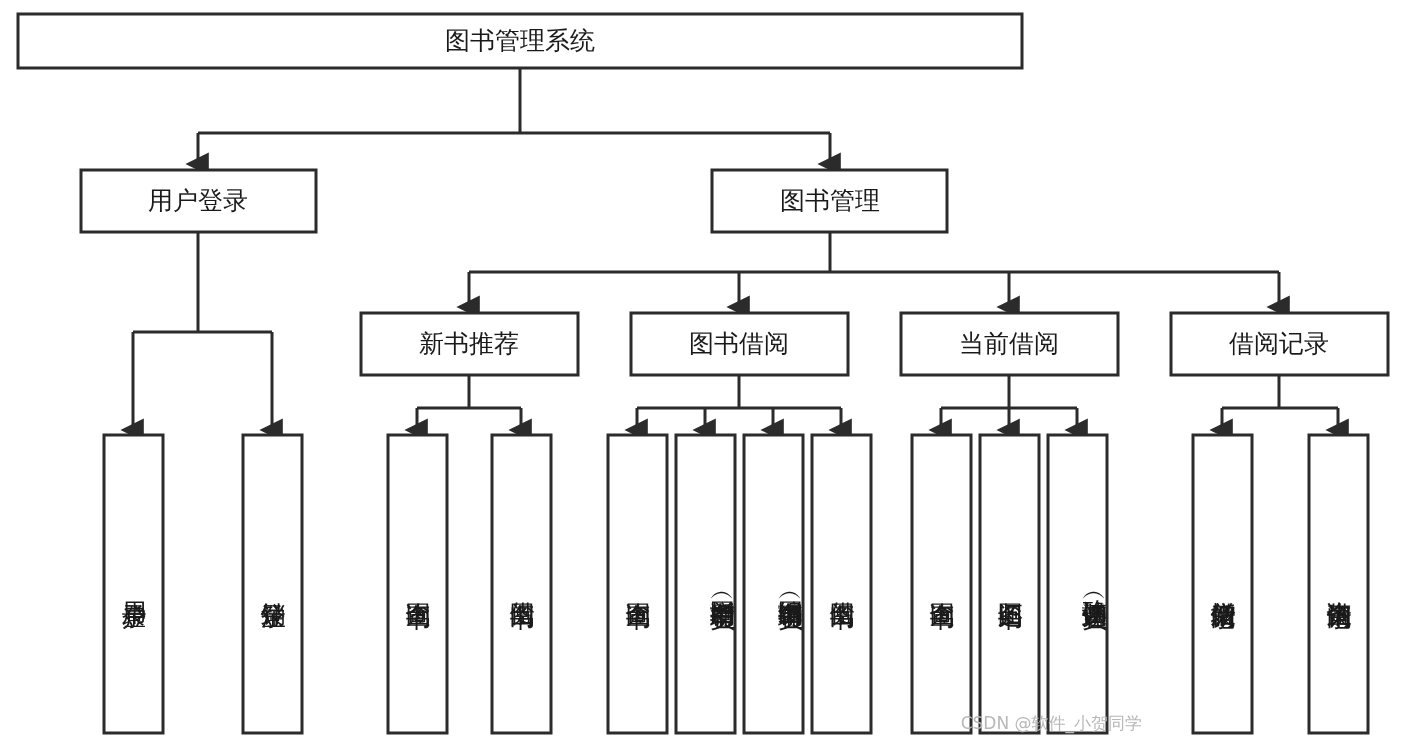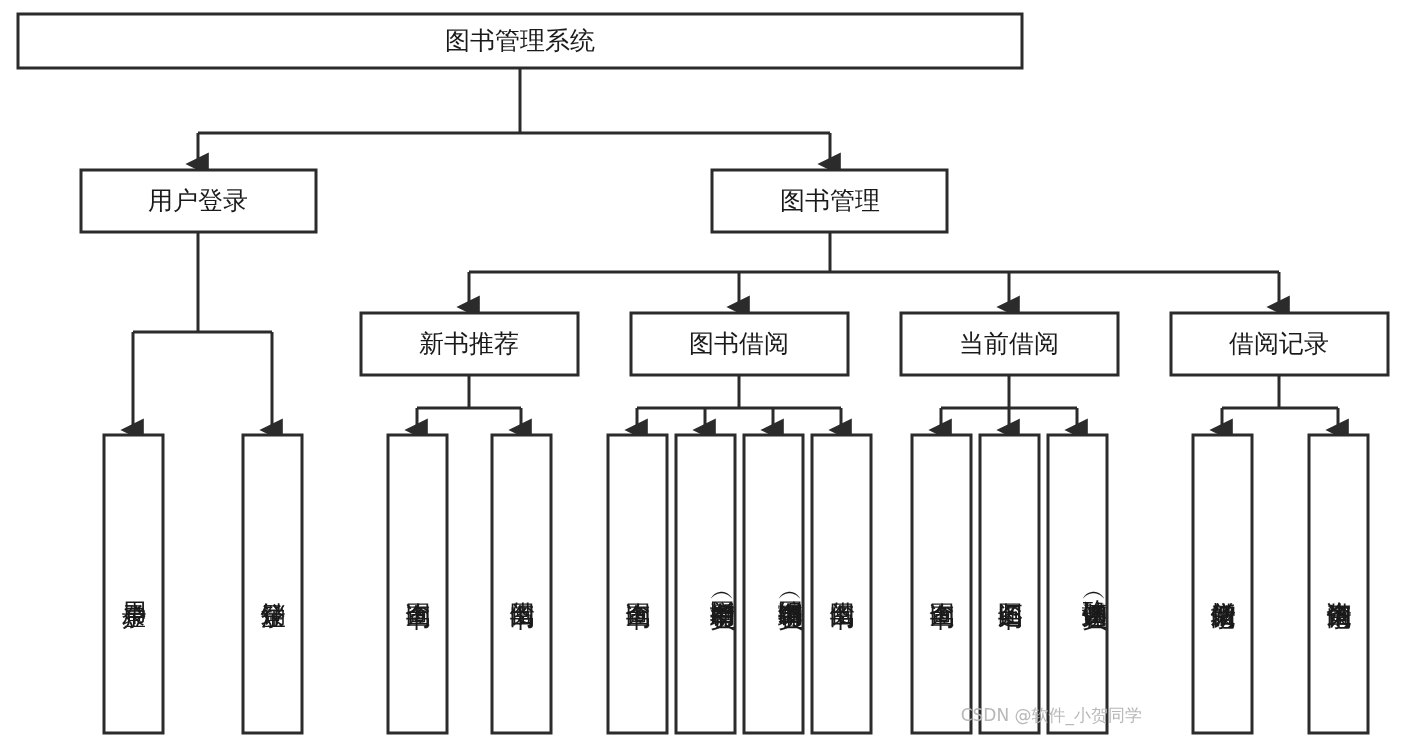--- a/index.html
+++ b/index.html
@@ -55,21 +55,21 @@
     letter-spacing: 1px;
     display: flex;
     align-items: center;
     justify-content: center;
     white-space: nowrap;
     pointer-events: none;
   }
   .watermark {
     position: absolute;
     right: 10px;
-    bottom: 20px;
+    bottom: 12px;
     font-family: "DejaVu Sans", "Liberation Sans", sans-serif;
     font-size: 17px;
     color: #b8b8b8;
     white-space: nowrap;
   }
 </style>
 </head>
 <body>
 
 <div id="diagram-root">

